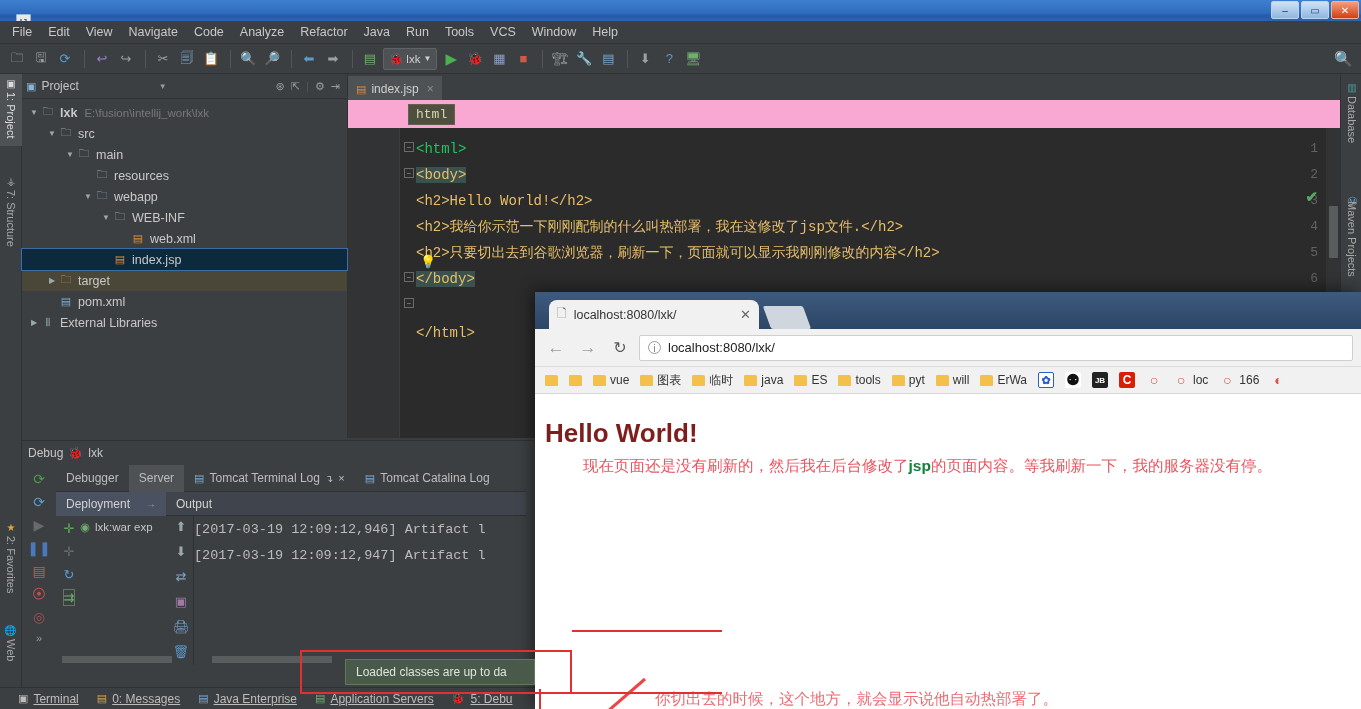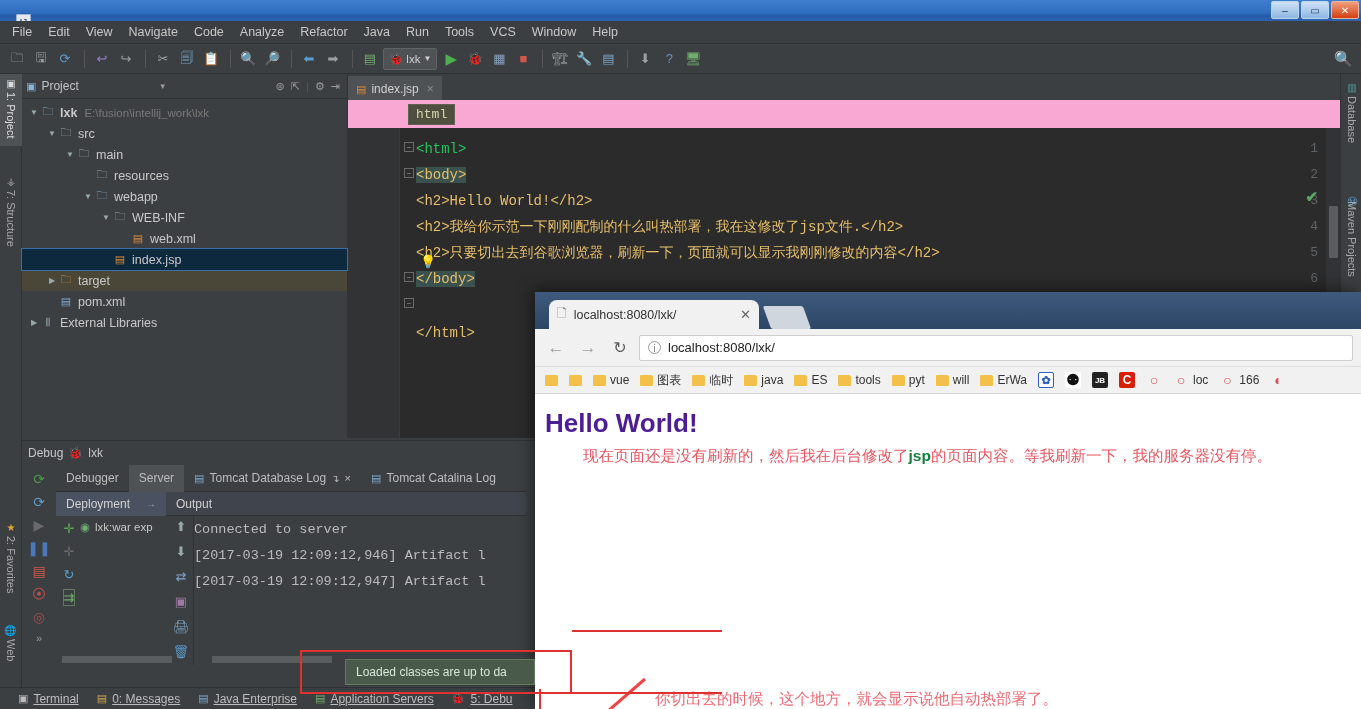--- a/index.html
+++ b/index.html
@@ -257,21 +257,21 @@
         font-size: 12px; color: #333; white-space: nowrap; }
   .bm-folder { width: 13px; height: 11px; background: #f3c04a; border-radius: 1px 2px 1px 1px; flex:0 0 13px;}
   .bm-ico { width: 16px; height: 16px; display:flex;align-items:center;justify-content:center;
             font-size: 11px; font-weight:bold; border-radius:2px; flex:0 0 16px;}
   .bm-ico.baidu { background:#fff; border:1px solid #2b5fc4; color:#2b5fc4; }
   .bm-ico.gh { background:#fff; color:#111; font-size:15px; }
   .bm-ico.jb { background:#222; color:#fff; font-size:8px; }
   .bm-ico.csdn { background:#d81e06; color:#fff; font-size:12px; }
   .bm-ico.ring { color:#e05050; font-size:14px; background:none; }
   .ch-content { position: relative; background: #fff; height: 315px; padding: 14px 0 0 10px; }
-  .ch-h1 { font-size: 26px; font-weight: bold; color: #4c1d95; margin: 0 0 2px 0; }
+  .ch-h1 { font-size: 26px; font-weight: bold; color: #7f1d1d; margin: 10px 0 2px 0; }
   .ch-para {
     color: #e8555f; font-size: 15.5px; line-height: 29px; margin-left: 38px;
     max-width: 790px;
   }
   .ch-para b { color: #15803d; }
   .annot {
     position: absolute; left: 120px; top: 290px;
     color: #ee6a72; font-size: 15.5px; line-height: 30px; white-space: nowrap;
   }
   .arrow-svg { position: absolute; left: 10px; top: 280px; }
@@ -518,21 +518,21 @@
       <div style="position:absolute;left:34px;top:24px;right:18px;">
         <div class="dp-tabs" id="dp-tabs">
             <div class="dp-tab">
               <span>Debugger</span>
             </div>
             <div class="dp-tab active">
               <span>Server</span>
             </div>
             <div class="dp-tab">
               <span style="color: rgb(122, 167, 204); font-size: 11px;">▤</span>
-              <span>Tomcat Database Log</span>
+              <span>Tomcat Terminal Log</span>
               <span style="font-size: 10px;">↴</span>
               <span style="font-size: 11px;">×</span>
             </div>
             <div class="dp-tab">
               <span style="color: rgb(122, 167, 204); font-size: 11px;">▤</span>
               <span>Tomcat Catalina Log</span>
             </div>
           </div>
         <div class="dp-sub" id="dp-subtabs">
             <div class="dp-subtab active">
@@ -558,21 +558,20 @@
       </div>
       <div class="dp-out-icons">
         <span style="color:#9aa">⬆</span>
         <span style="color:#9aa">⬇</span>
         <span style="color:#7aa7cc">⇄</span>
         <span style="color:#a07aa7">▣</span>
         <span style="color:#7aa7cc">🖨</span>
         <span style="color:#5a9ccc">🗑</span>
       </div>
       <div class="dp-console" id="dp-console">
-          <div>Connected to server</div>
           <div>[2017-03-19 12:09:12,946] Artifact l</div>
           <div>[2017-03-19 12:09:12,947] Artifact l</div>
         </div>
       <div class="dp-hscroll"></div>
       <div class="dp-hscroll2"></div>
     </div>
 
     <div class="redbox"></div>
     <div class="tooltip">
       <span>Loaded classes are up to da</span>

